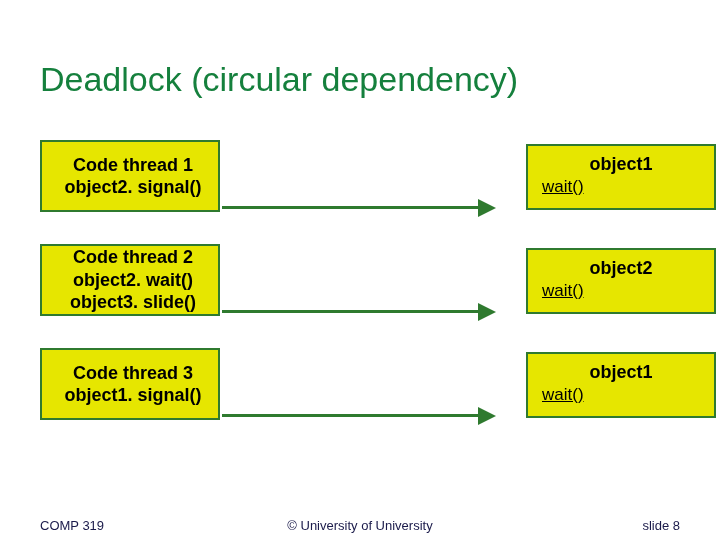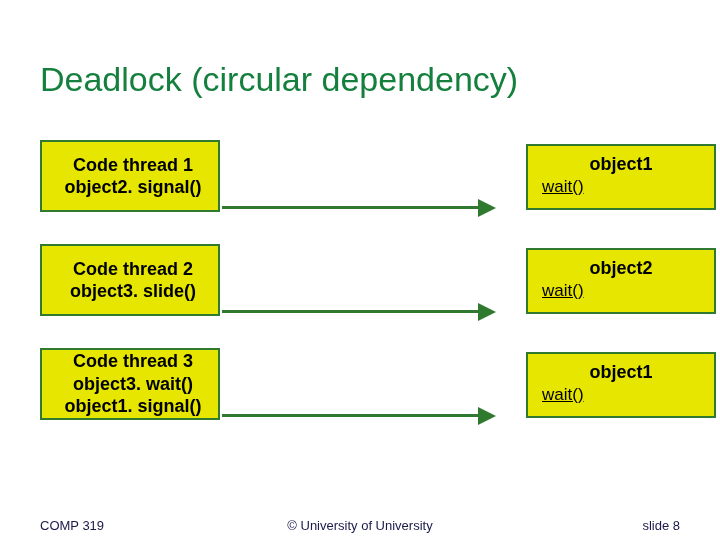--- a/index.html
+++ b/index.html
@@ -68,32 +68,32 @@
   </div>
   <div class="arrow-line" style="left:222px; top:206px; width:258px"></div>
   <div class="arrow-head" style="left:478px; top:199px"></div>
   <div class="box obj-box" style="top:144px">
     <div class="obj-name">object1</div>
     <div class="wait-lbl">wait()</div>
   </div>
 
   <div class="box code-box" style="top:244px">
     <div>Code thread 2</div>
+    <div>object2. wait()</div>
     <div>object3. slide()</div>
   </div>
   <div class="arrow-line" style="left:222px; top:310px; width:258px"></div>
   <div class="arrow-head" style="left:478px; top:303px"></div>
   <div class="box obj-box" style="top:248px">
     <div class="obj-name">object2</div>
     <div class="wait-lbl">wait()</div>
   </div>
 
   <div class="box code-box" style="top:348px">
     <div>Code thread 3</div>
-    <div>object3. wait()</div>
     <div>object1. signal()</div>
   </div>
   <div class="arrow-line" style="left:222px; top:414px; width:258px"></div>
   <div class="arrow-head" style="left:478px; top:407px"></div>
   <div class="box obj-box" style="top:352px">
     <div class="obj-name">object1</div>
     <div class="wait-lbl">wait()</div>
   </div>
 
   <div class="footer">

